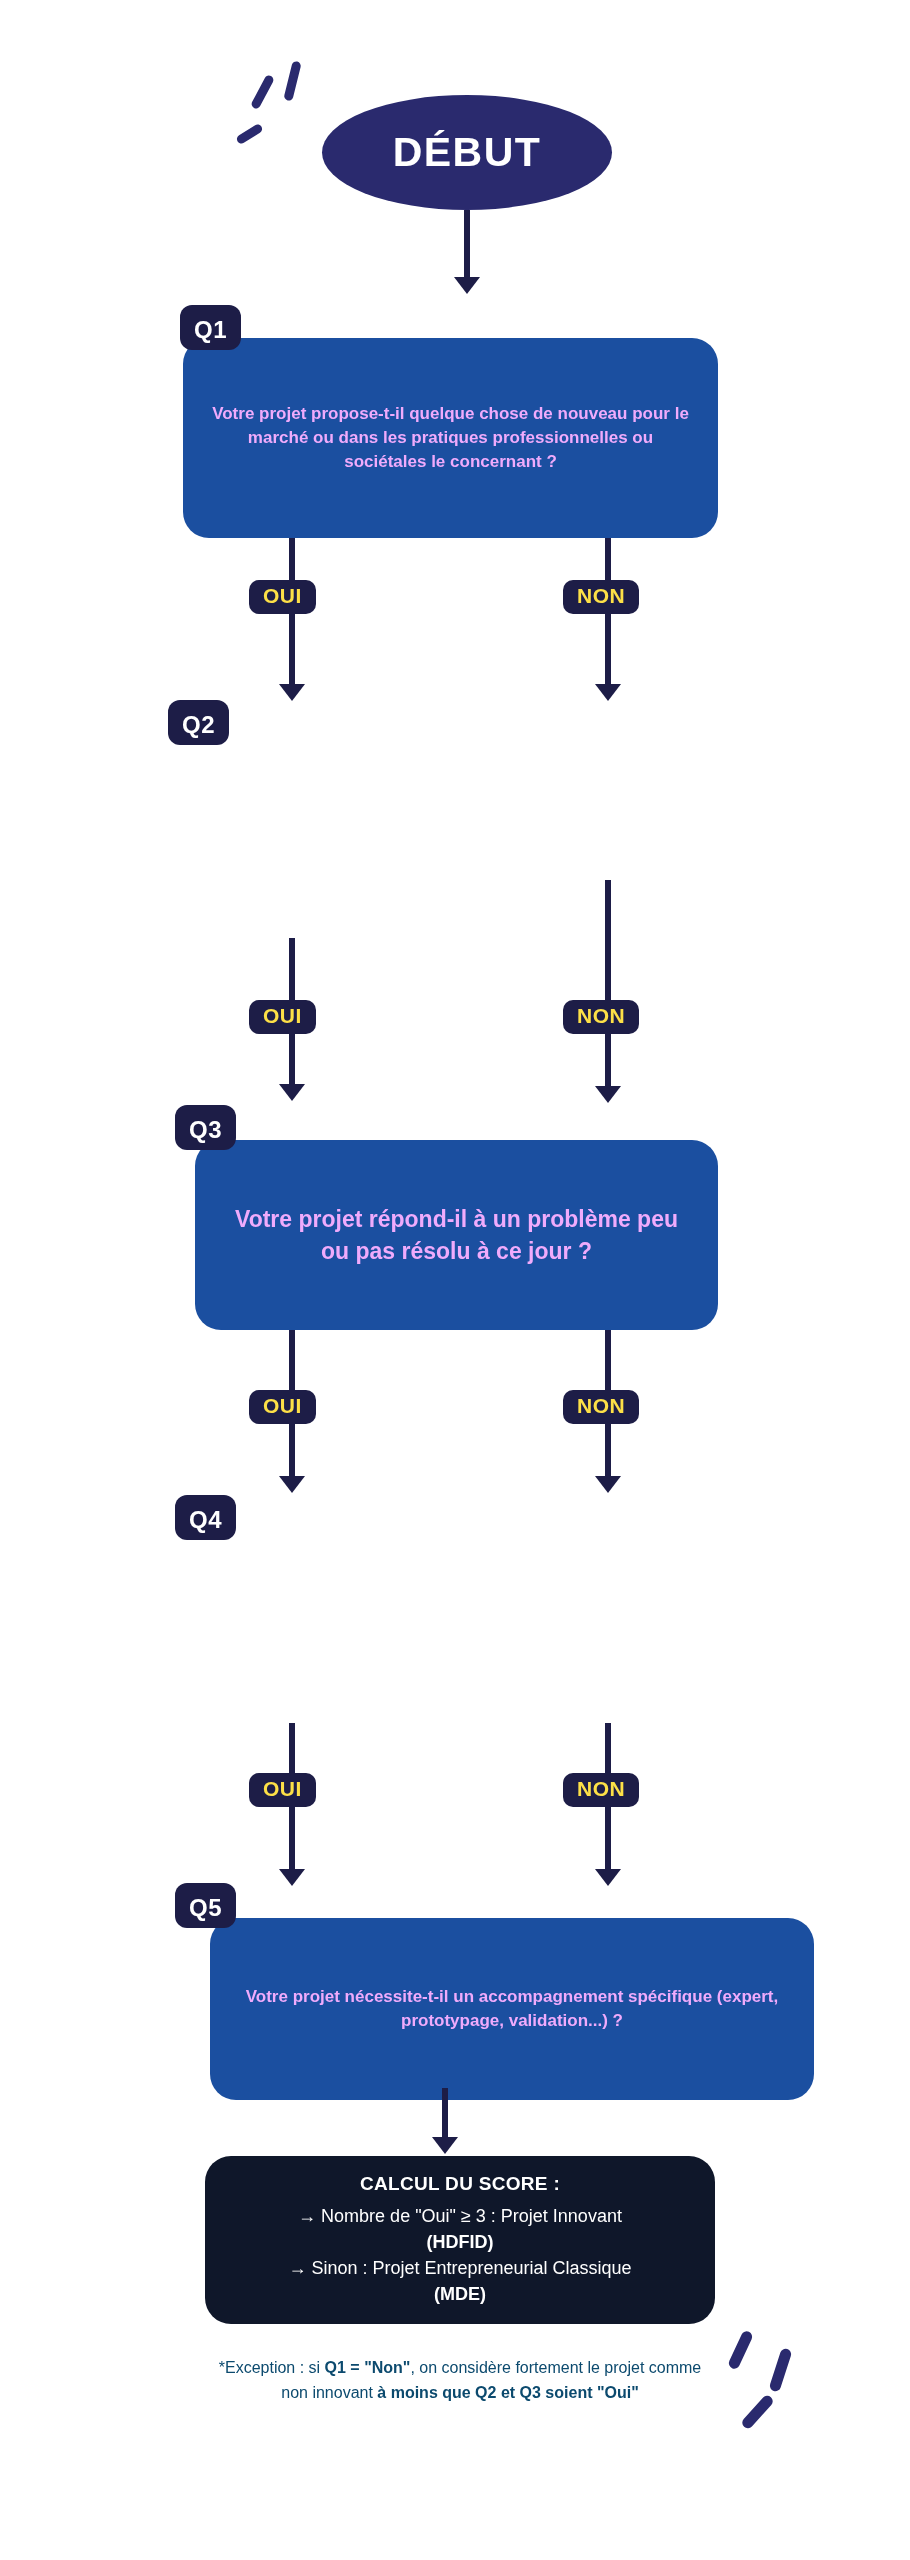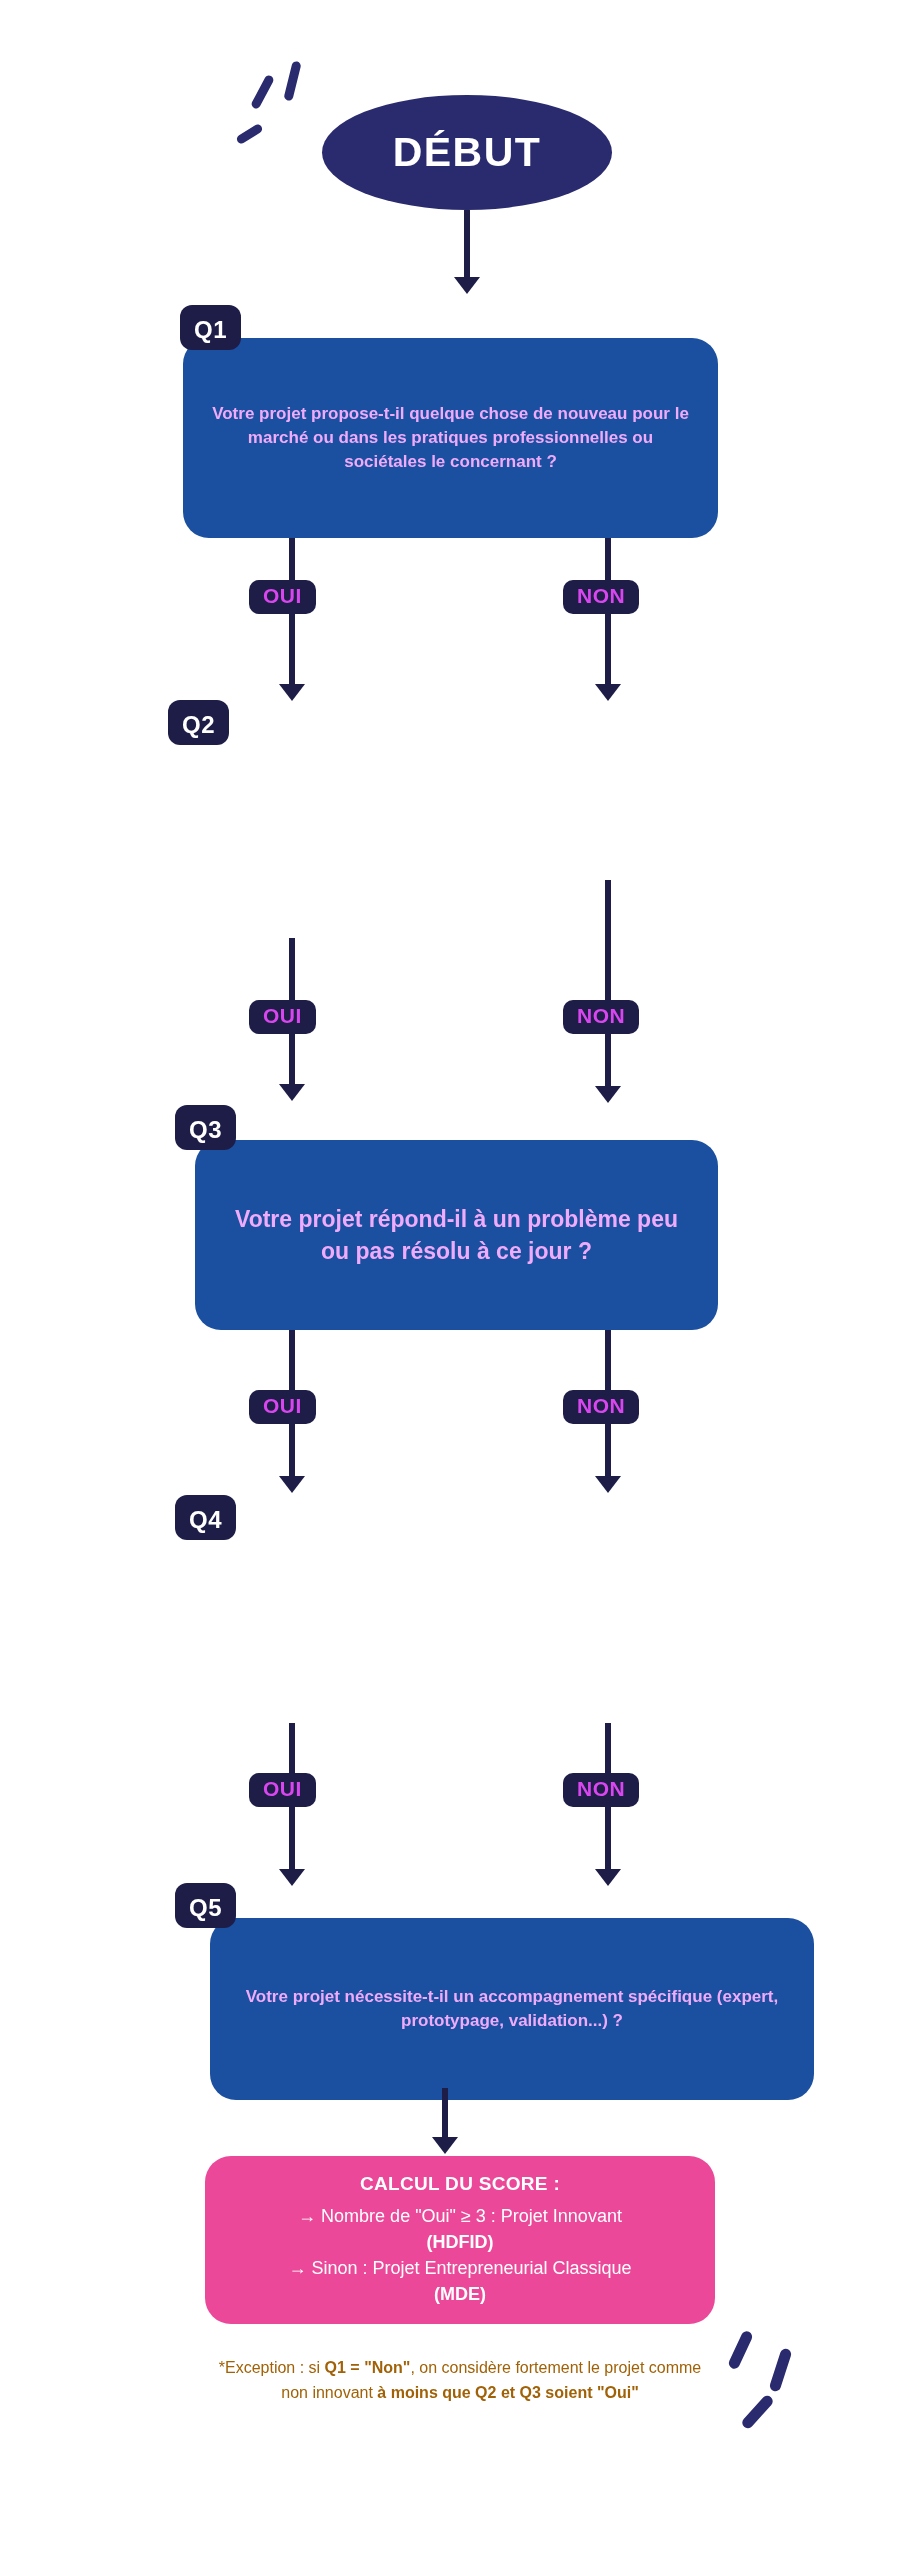--- a/index.html
+++ b/index.html
@@ -99,40 +99,40 @@
     height: 0;
     border-left: 13px solid transparent;
     border-right: 13px solid transparent;
     border-top: 17px solid #1d1d47;
   }
 
   
   .pill {
     position: absolute;
     background: #1d1d47;
-    color: #d946ef;
+    color: #fde047;
     border-radius: 10px;
     font-weight: bold;
     font-size: 21px;
     display: flex;
     align-items: center;
     justify-content: center;
     padding: 4px 14px 6px 14px;
     z-index: 6;
     letter-spacing: 0.5px;
   }
 
   
   .score-box {
     position: absolute;
     left: 205px;
     top: 2156px;
     width: 510px;
     height: 168px;
-    background: #ec4899;
+    background: #0f172a;
     border-radius: 26px;
     display: flex;
     flex-direction: column;
     align-items: center;
     justify-content: center;
     padding: 10px 22px;
     text-align: center;
   }
   .score-box .score-title {
     color: #ffffff;
@@ -148,21 +148,21 @@
   }
   .score-box .score-line b { font-weight: bold; }
 
   
   .note {
     position: absolute;
     left: 205px;
     top: 2356px;
     width: 510px;
     text-align: center;
-    color: #a16207;
+    color: #0c4a6e;
     font-size: 16px;
     line-height: 1.55;
   }
   .note b { font-weight: bold; }
 
   
   .dash {
     position: absolute;
     background: #2a2a6e;
     border-radius: 7px;

